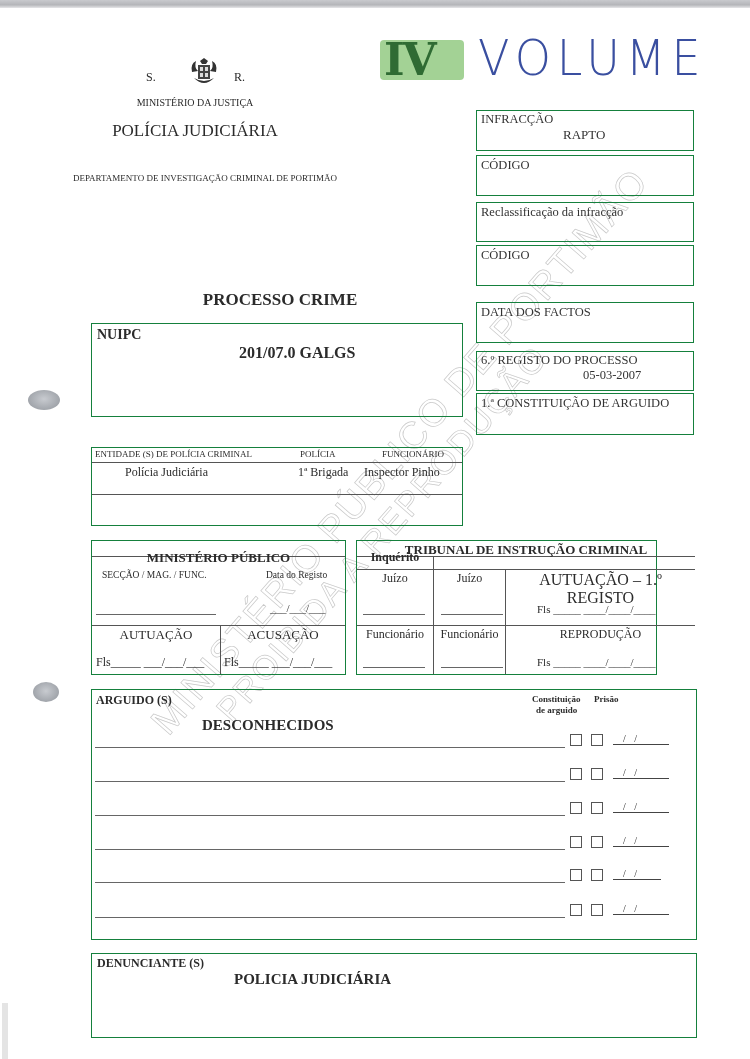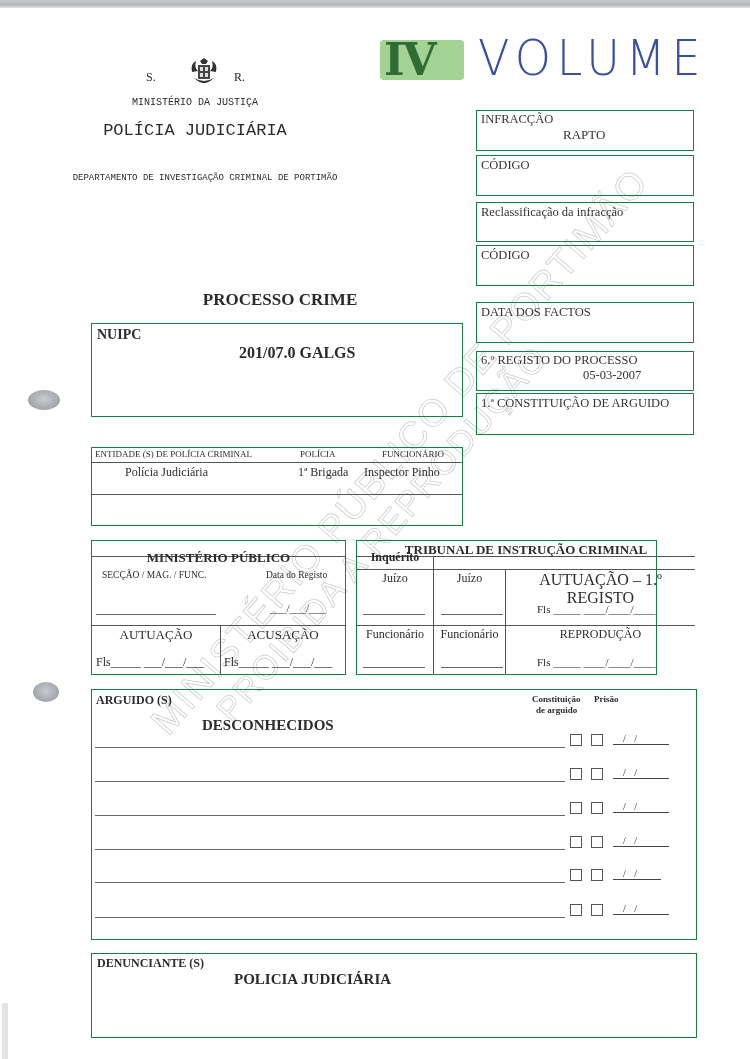--- a/index.html
+++ b/index.html
@@ -6,21 +6,21 @@
   body {
     width: 750px; height: 1059px; position: relative; overflow: hidden;
     background: #ffffff; color: #2b2b2b;
     font-family: "Liberation Serif", serif;
   }
   .abs { position: absolute; }
   .topbar {
     left: 0; top: 0; width: 750px; height: 8px;
     background: linear-gradient(to bottom, #c9cace, #b4b5b9 60%, #e6e6e8);
   }
-  .sans { font-family: Liberation Mono, monospace; }
+  .sans { font-family: Liberation Serif, serif; }
   .box { position: absolute; border: 1px solid #15803d; box-sizing: border-box; background: transparent; }
   .lbl { font-size: 12.5px; color: #333; }
   .blot { position: absolute; border-radius: 50%; background: radial-gradient(ellipse at 50% 45%, #c8cbd0, #9ea2a8 75%, rgba(160,165,170,0)); }
   .sq { position: absolute; width: 12px; height: 12px; border: 1px solid #555; box-sizing: border-box; }
   .hr { position: absolute; height: 0; border-top: 1px solid #555; }
   .vr { position: absolute; width: 0; border-left: 1px solid #555; }
   .wm {
     position: absolute; font-family: "Liberation Sans", sans-serif; color: transparent;
     -webkit-text-stroke: 0.7px #c9c9c9; font-size: 38px; letter-spacing: 2px;
     transform-origin: left bottom; transform: rotate(-49deg); white-space: nowrap;

